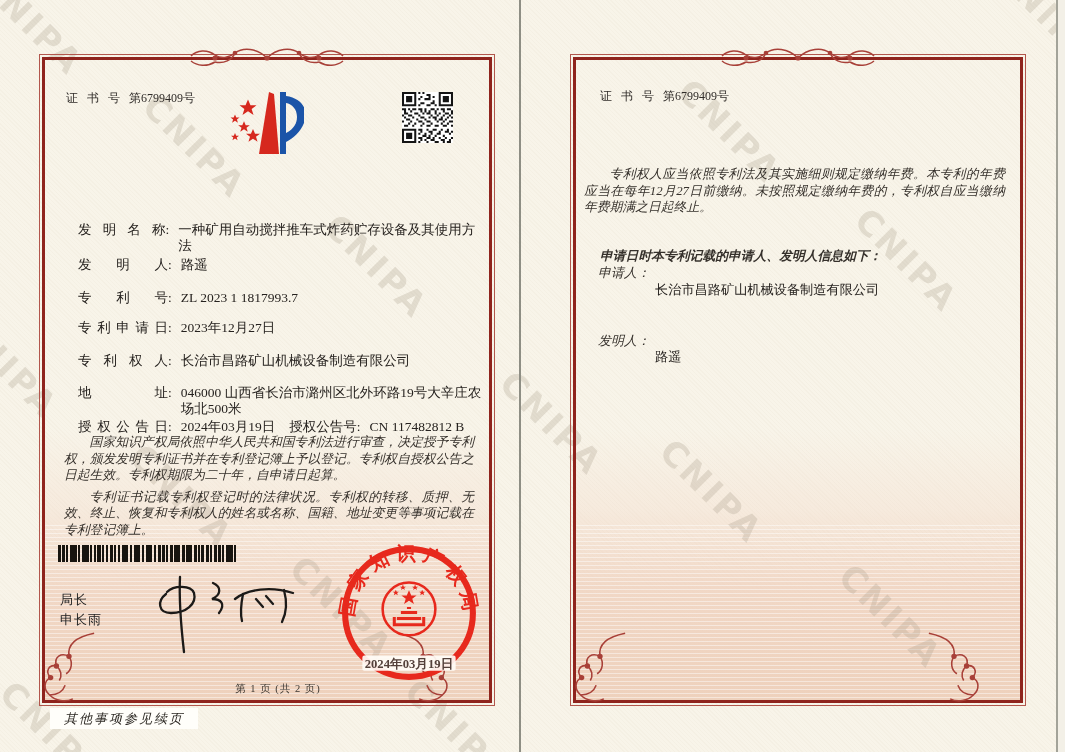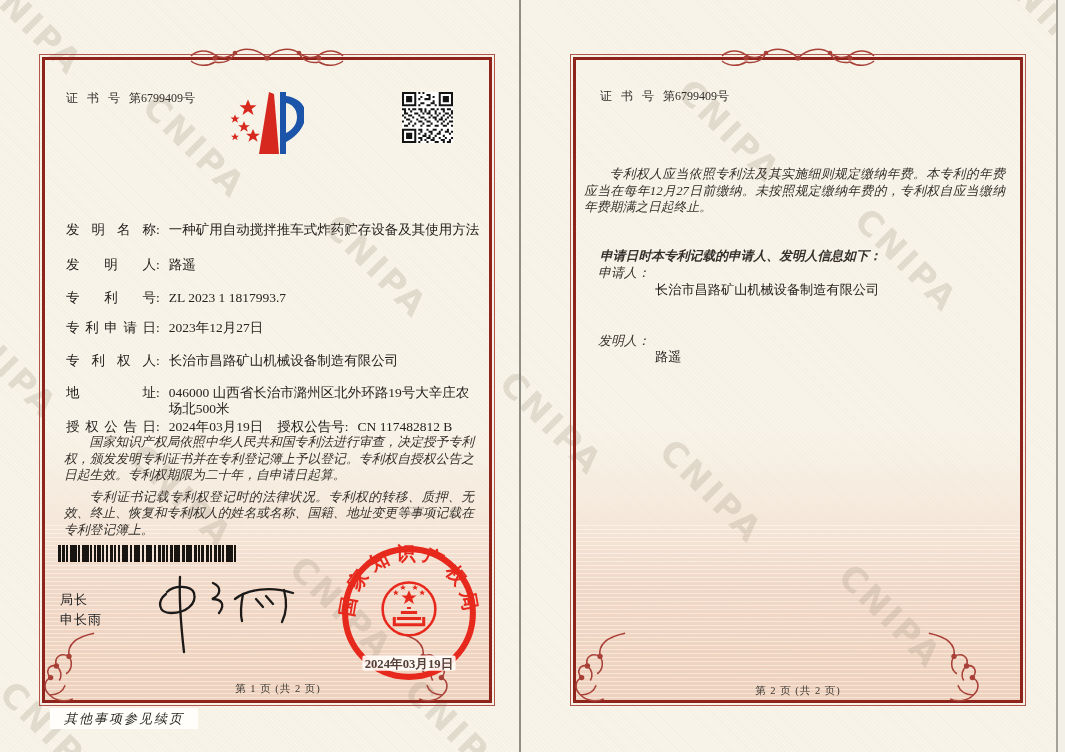--- a/index.html
+++ b/index.html
@@ -30,21 +30,21 @@
   .ornament{position:absolute;top:45px;width:160px;height:26px;z-index:4;}
   .corner{position:absolute;width:58px;height:78px;z-index:4;top:627px;}
   .corner.flip{transform:scaleX(-1);}
   
   .certline{position:absolute;z-index:6;font-size:12px;color:#2f2b28;}
   .certline .cl{letter-spacing:3px;margin-right:6px;}
   .title{position:absolute;z-index:6;width:450px;text-align:center;font-size:26px;font-weight:bold;
     letter-spacing:10px;padding-left:10px;box-sizing:border-box;color:#141210;}
   .logo,.qr,.sealsvg,.sigsvg{position:absolute;z-index:6;}
   .fields{position:absolute;left:66px;top:218px;width:414px;z-index:6;font-size:13.5px;color:#26221f;}
-  .frow{position:absolute;left:0;display:flex;align-items:flex-start;line-height:16px;}
+  .frow{position:absolute;left:12px;display:flex;align-items:flex-start;line-height:16px;}
   .flabel{display:inline-block;width:90px;text-align:justify;text-align-last:justify;}
   .flabel.auto{width:auto;text-align-last:auto;}
   .fvalue{margin-left:9px;}
   .fvalue.wrap{width:302px;}
   .pair2{margin-left:14px;display:flex;}
   .paras{position:absolute;z-index:6;}
   .paras p{margin:0 0 5px 0;font-style:italic;font-size:12.8px;line-height:16.6px;
     text-indent:2em;text-align:justify;color:#35302b;}
   .barcode{position:absolute;left:58px;top:545px;width:178px;height:17px;z-index:6;
     background-image:repeating-linear-gradient(90deg,#18140f 0 2px,transparent 2px 4px),
@@ -294,19 +294,18 @@
     <div class="paras" style="left:64px;top:166px;width:421px">
       <p>专利权人应当依照专利法及其实施细则规定缴纳年费。本专利的年费应当在每年12月27日前缴纳。未按照规定缴纳年费的，专利权自应当缴纳年费期满之日起终止。</p>
     </div>
 
     <div class="p2text kai p2-heading" style="left:80px;top:227px">申请日时本专利记载的申请人、发明人信息如下：</div>
     <div class="p2text kai p2-label" style="left:78px;top:243px">申请人：</div>
     <div class="p2text p2-value" style="left:135px;top:260px">长治市昌路矿山机械设备制造有限公司</div>
     <div class="p2text kai p2-label" style="left:78px;top:311px">发明人：</div>
     <div class="p2text p2-value" style="left:135px;top:327px">路遥</div>
 
-    <div class="footer" style="left:53px;top:684px">第 2 页 (共 2 页)</div>
   </div>
 
   <div class="edge-light"></div>
   <div class="divider"></div>
   <div class="viewer-edge"></div>
 </div>
 
 </body></html>

